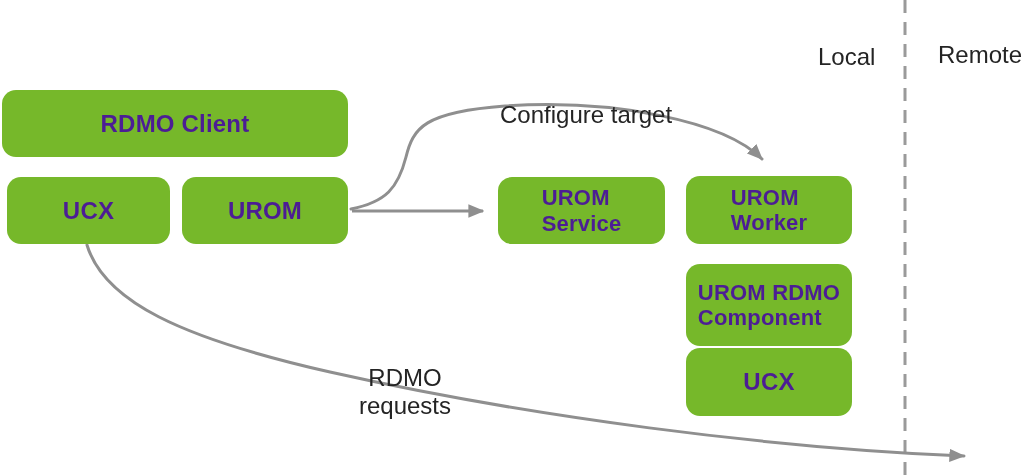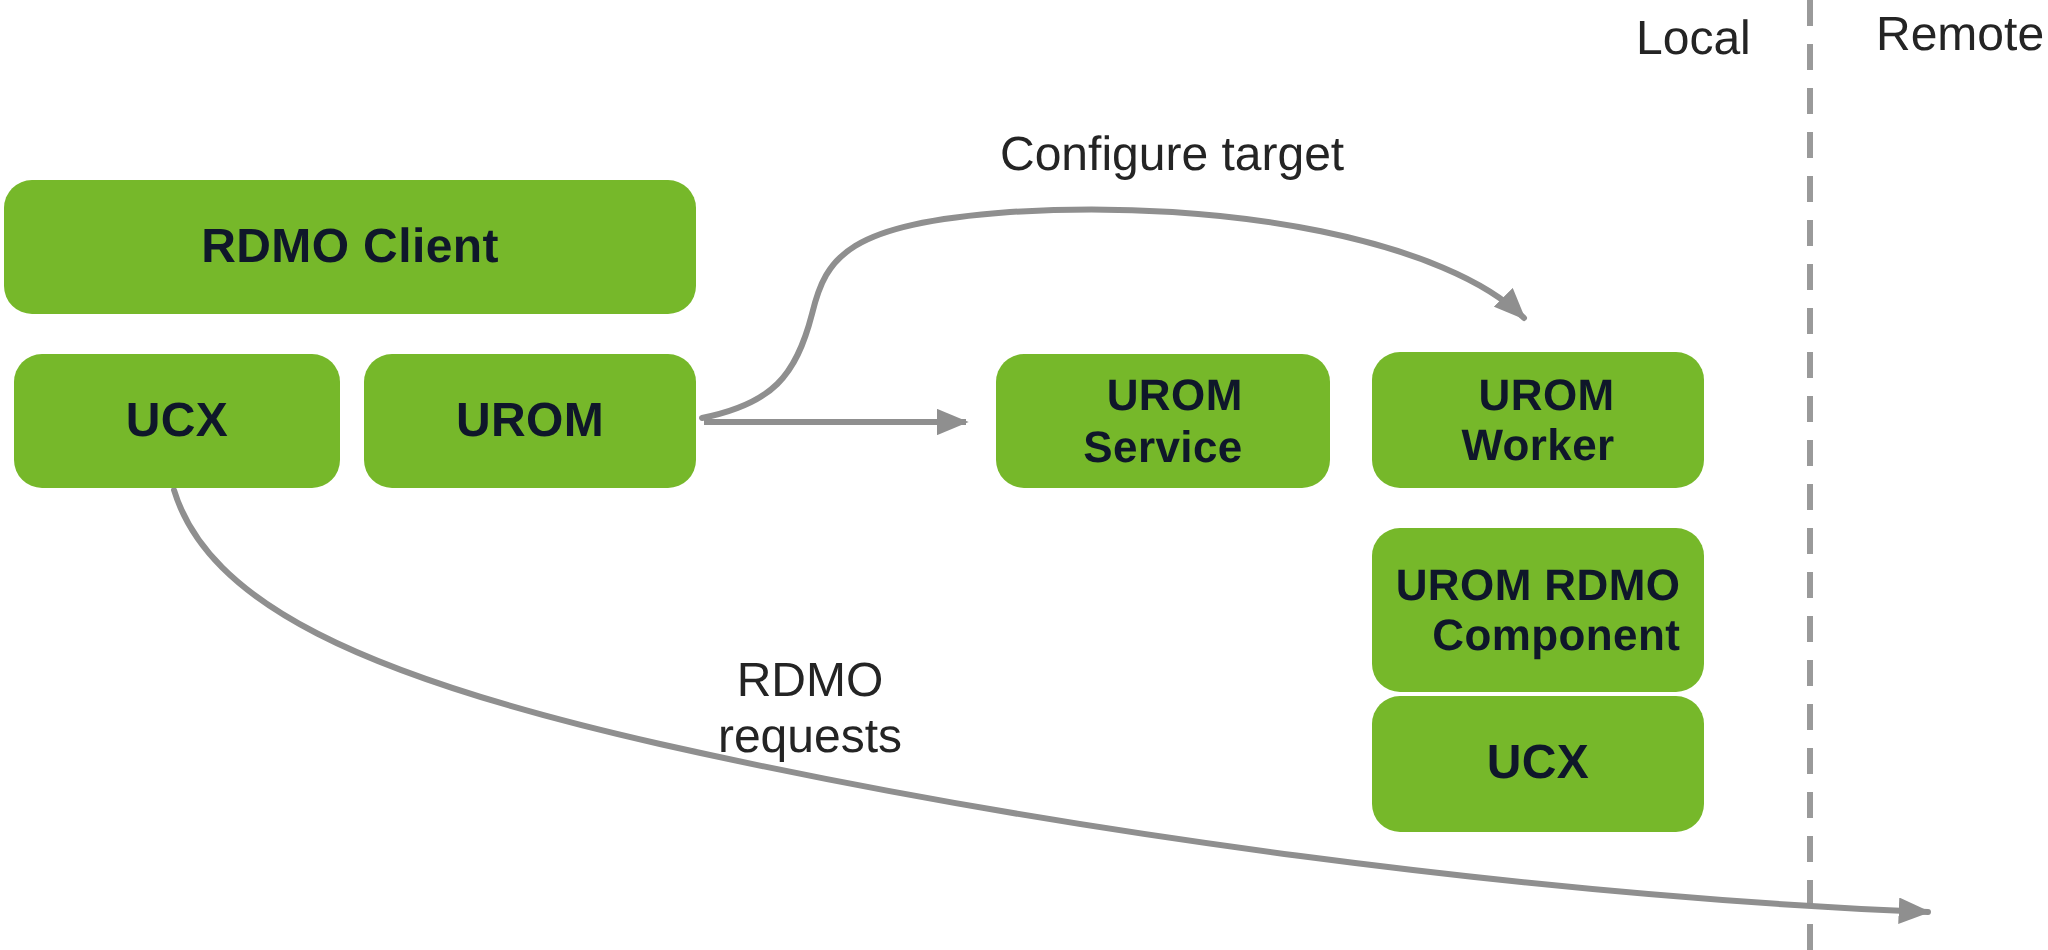--- a/index.html
+++ b/index.html
@@ -20,38 +20,39 @@
     left: 0;
     top: 0;
     width: 1024px;
     height: 475px;
     pointer-events: none;
   }
   .node {
     position: absolute;
     background: #76B82A;
     border-radius: 14px;
-    color: #0f172a;
+    color: #4c1d95;
     font-weight: bold;
     display: flex;
     align-items: center;
     justify-content: center;
-    text-align: right;
+    text-align: left;
     white-space: pre-line;
     line-height: 1.15;
     letter-spacing: 0.2px;
   }
   .node.big { font-size: 24px; }
   .node.small { font-size: 22px; }
 
   .free-label {
     position: absolute;
     color: #242424;
     font-size: 24px;
     white-space: pre-line;
+    margin-top: 37px;
   }
 
   
   #box-rdmo-client        { left: 2px;   top: 90px;  width: 346px; height: 67px; }
   #box-ucx-local          { left: 7px;   top: 177px; width: 163px; height: 67px; }
   #box-urom               { left: 182px; top: 177px; width: 166px; height: 67px; }
   #box-urom-service       { left: 498px; top: 177px; width: 167px; height: 67px; }
   #box-urom-worker        { left: 686px; top: 176px; width: 166px; height: 68px; }
   #box-urom-rdmo-component{ left: 686px; top: 264px; width: 166px; height: 82px; }
   #box-ucx-remote         { left: 686px; top: 348px; width: 166px; height: 68px; }

